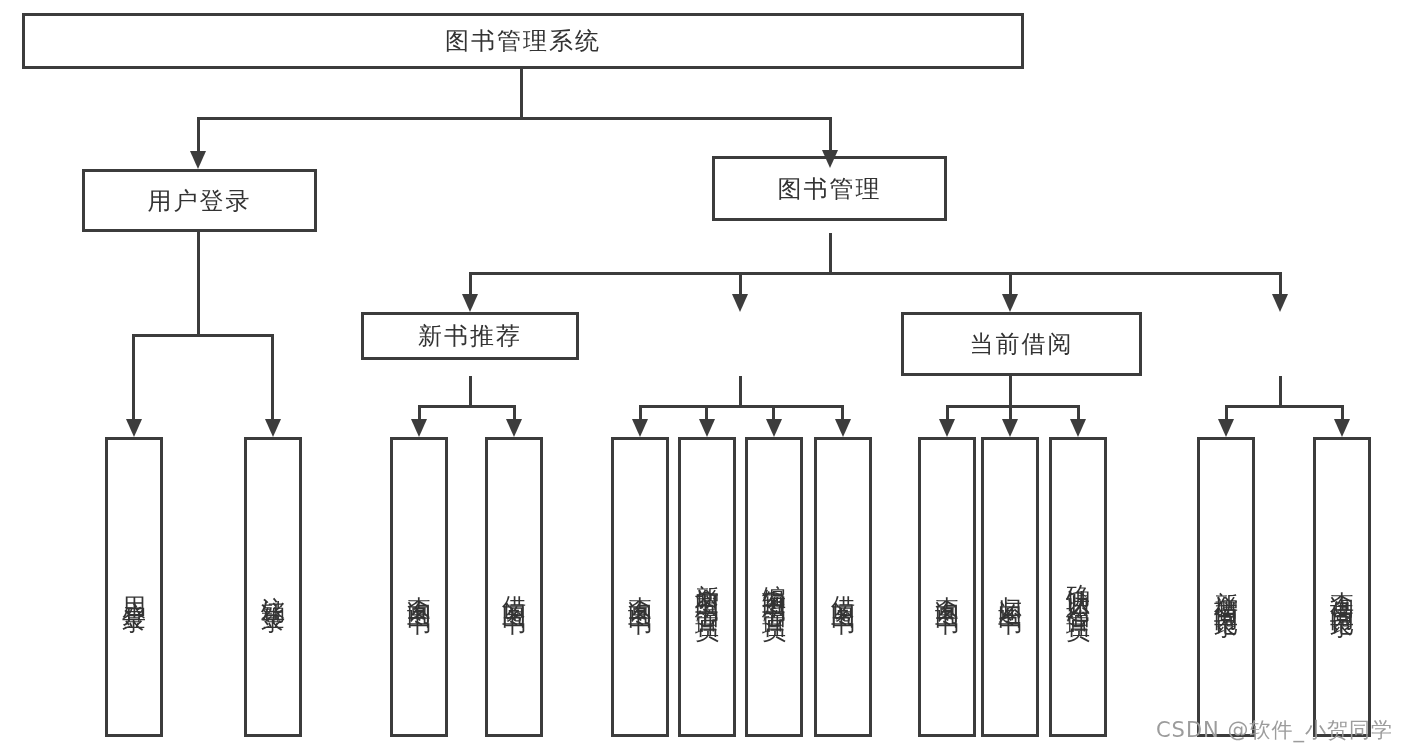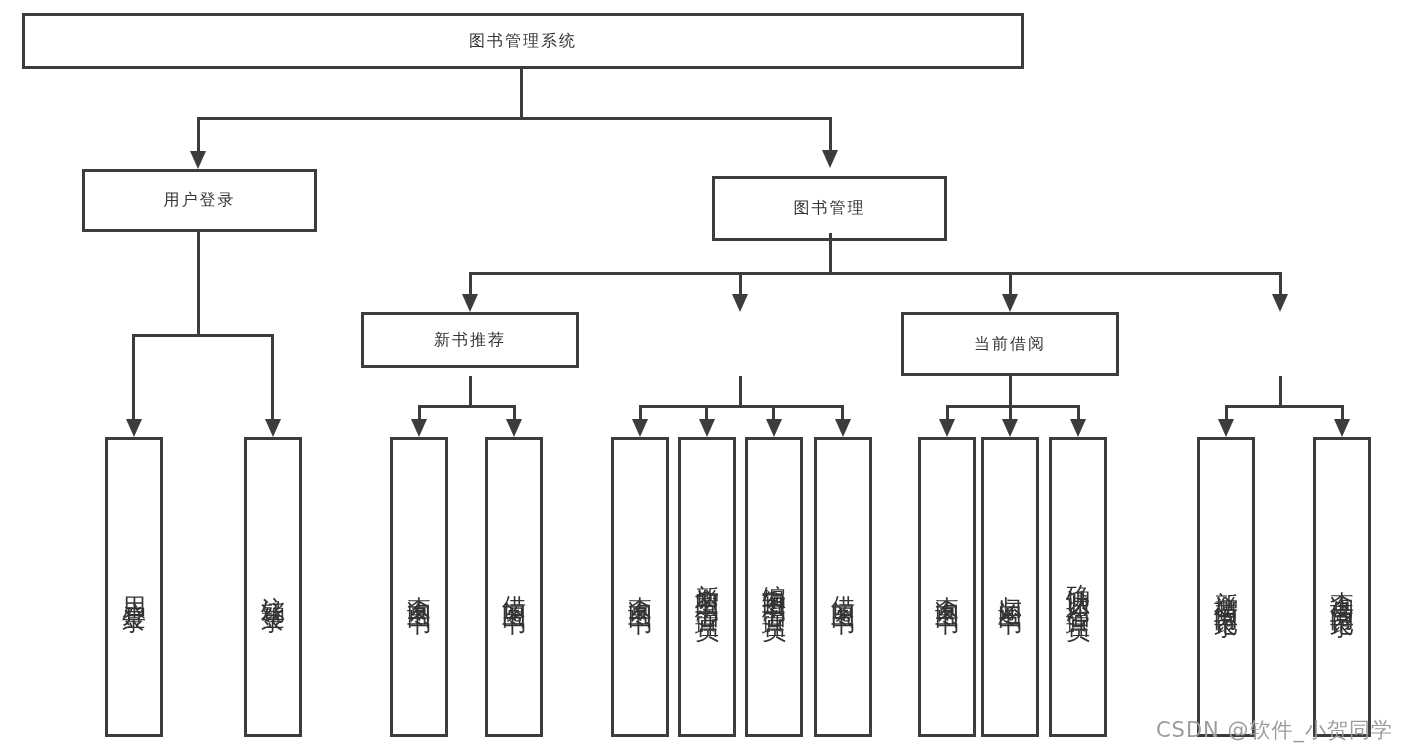--- a/index.html
+++ b/index.html
@@ -14,21 +14,21 @@
     font-family:"DejaVu Sans",sans-serif;
     overflow:hidden;
   }
   
   .hbox{
     position:absolute;
     box-sizing:border-box;
     border:3px solid var(--line);
     background:#ffffff;
     display:flex;align-items:center;justify-content:center;
-    font-size:16px;color:var(--text);
+    font-size:24px;color:var(--text);
     letter-spacing:2px;
     white-space:nowrap;
   }
   
   .leaf{
     position:absolute;
     box-sizing:border-box;
     top:437px;width:58px;height:300px;
     border:3px solid var(--line);
     background:#ffffff;
@@ -61,28 +61,28 @@
 
 <div class="canvas">
 
   <div class="hbox" style="left:22px;top:13px;width:1002px;height:56px;">
     <span>图书管理系统</span>
   </div>
 
   <div class="hbox" style="left:82px;top:169px;width:235px;height:63px;">
     <span>用户登录</span>
   </div>
-  <div class="hbox" style="left:712px;top:176px;width:235px;height:65px;">
+  <div class="hbox" style="left:712px;top:156px;width:235px;height:65px;">
     <span>图书管理</span>
   </div>
 
-  <div class="hbox" style="left:361px;top:312px;width:218px;height:56px;">
+  <div class="hbox" style="left:361px;top:312px;width:218px;height:48px;">
     <span>新书推荐</span>
   </div>
-  <div class="hbox" style="left:901px;top:312px;width:218px;height:64px;">
+  <div class="hbox" style="left:901px;top:312px;width:241px;height:64px;">
     <span>当前借阅</span>
   </div>
 
   <div class="leaf" style="left:105px;">
     <span class="vlabel">用户登录</span>
   </div>
   <div class="leaf" style="left:244px;">
     <span class="vlabel">注销登录</span>
   </div>
 

